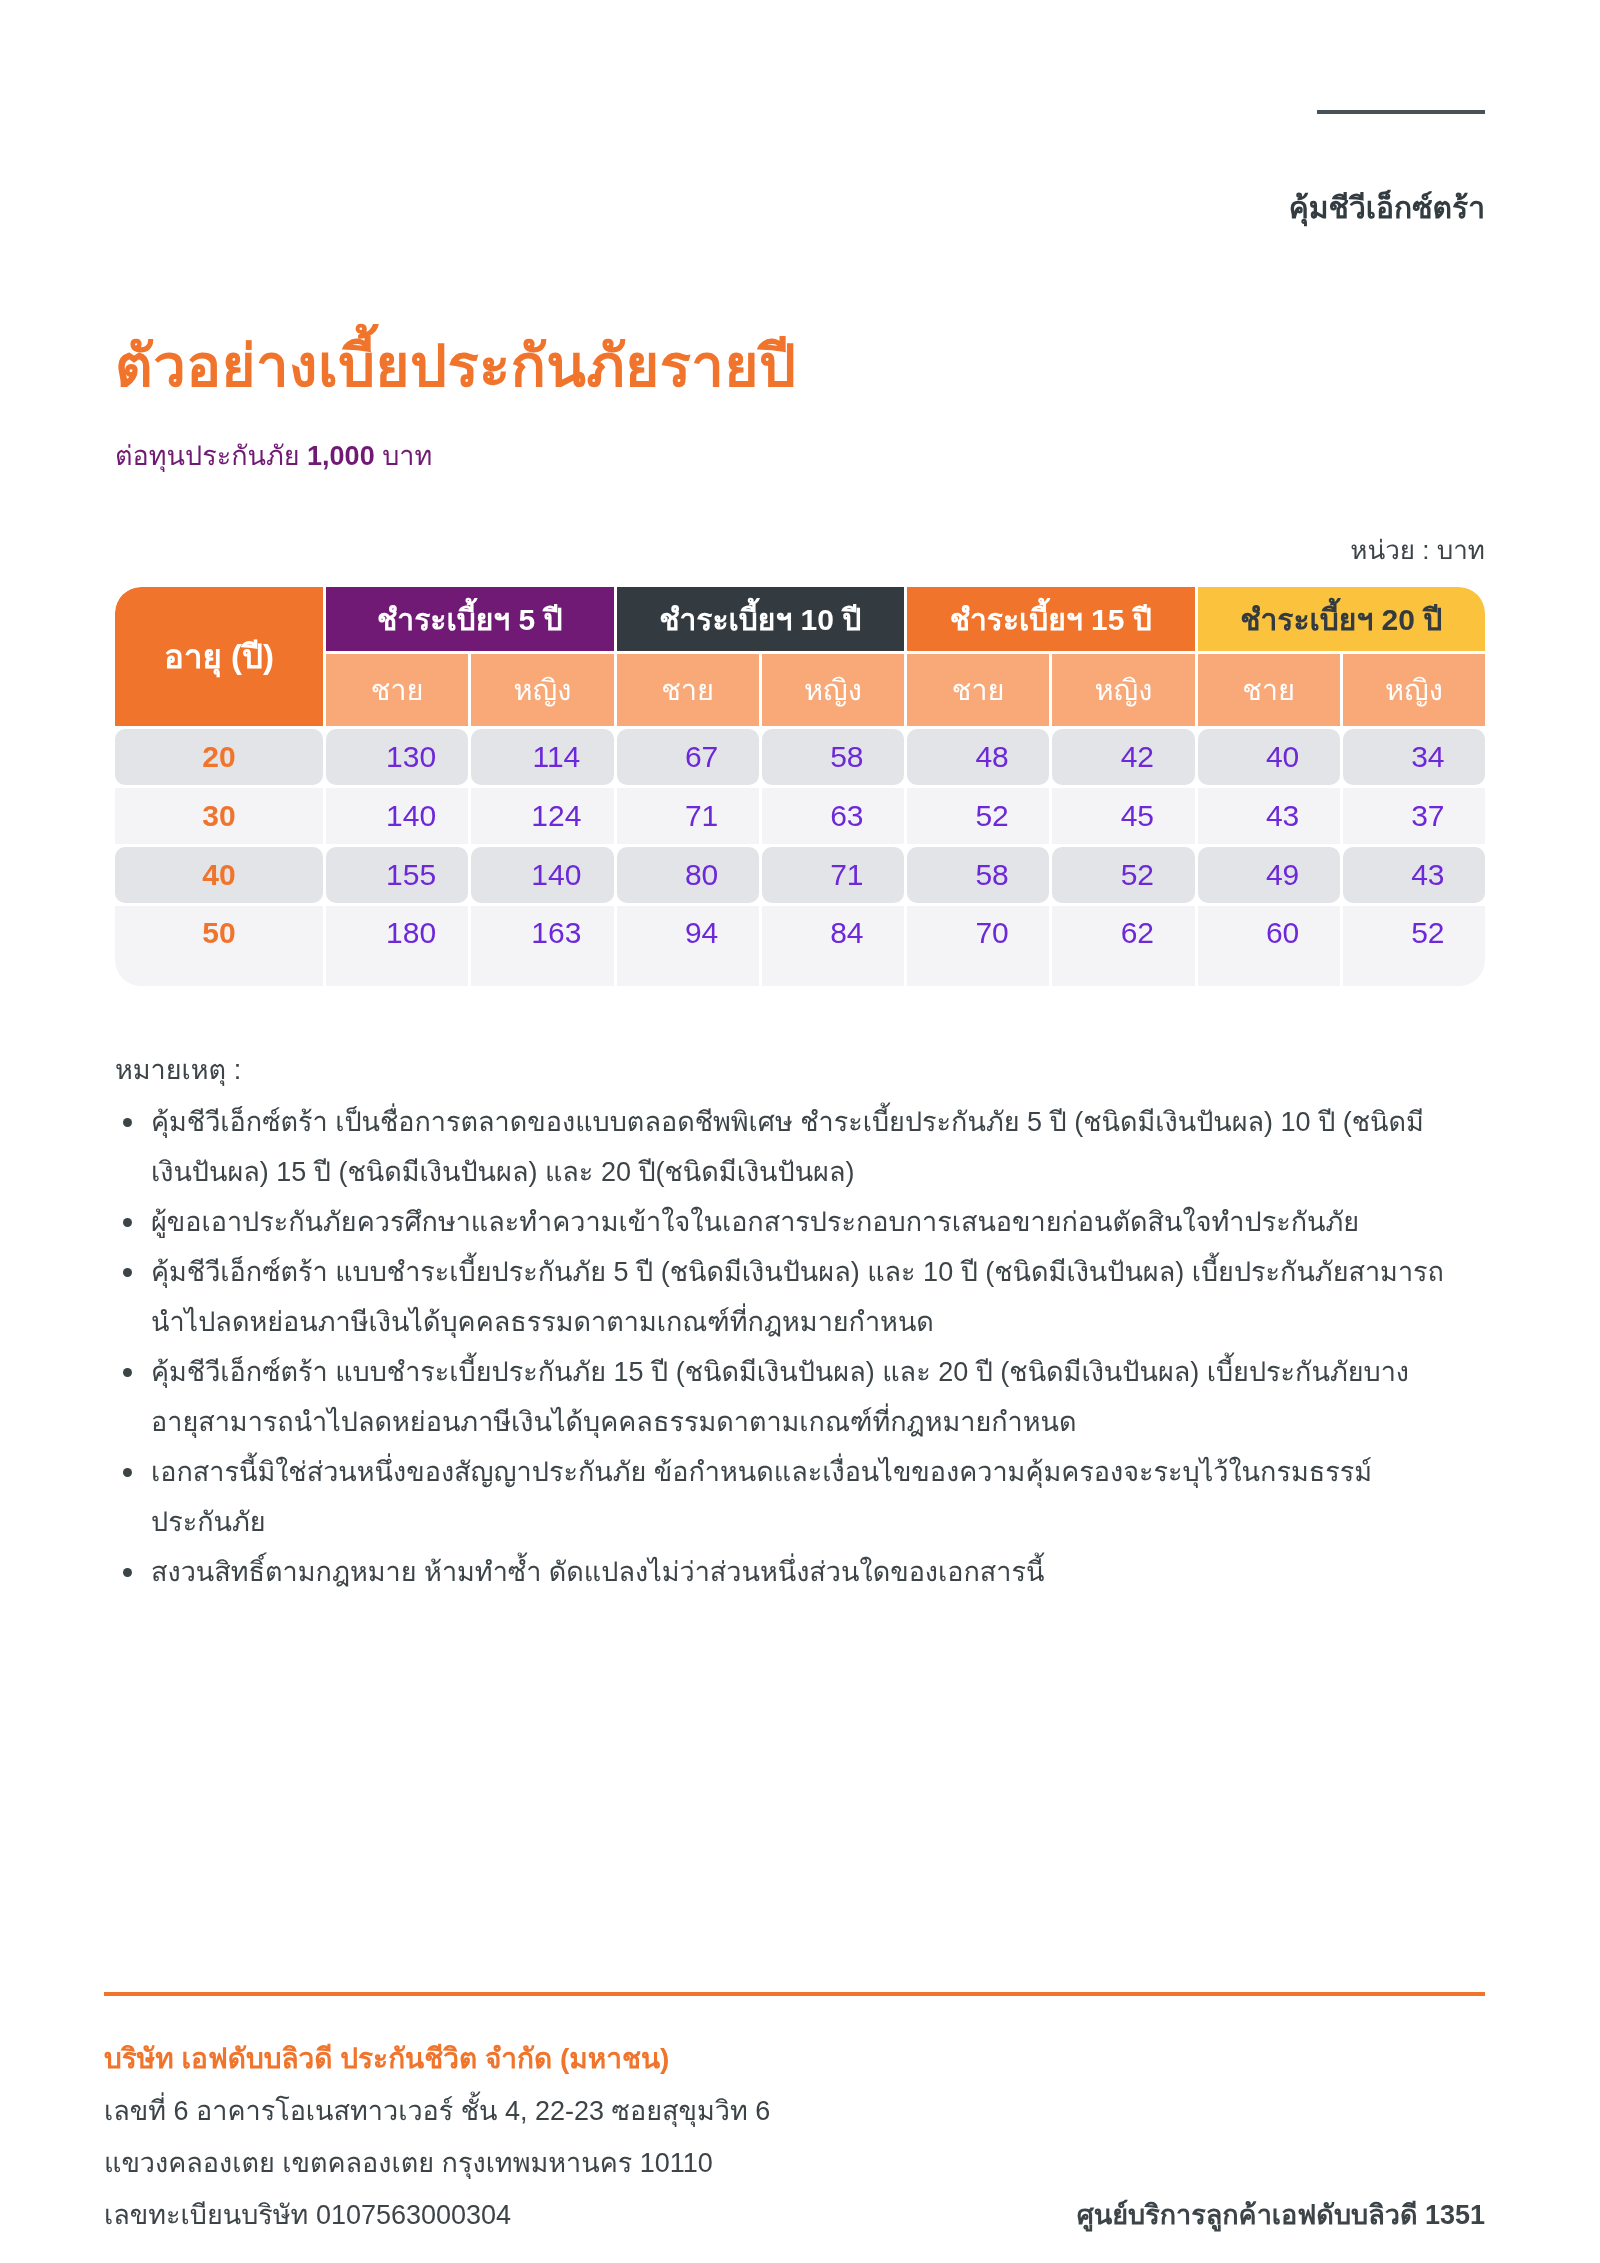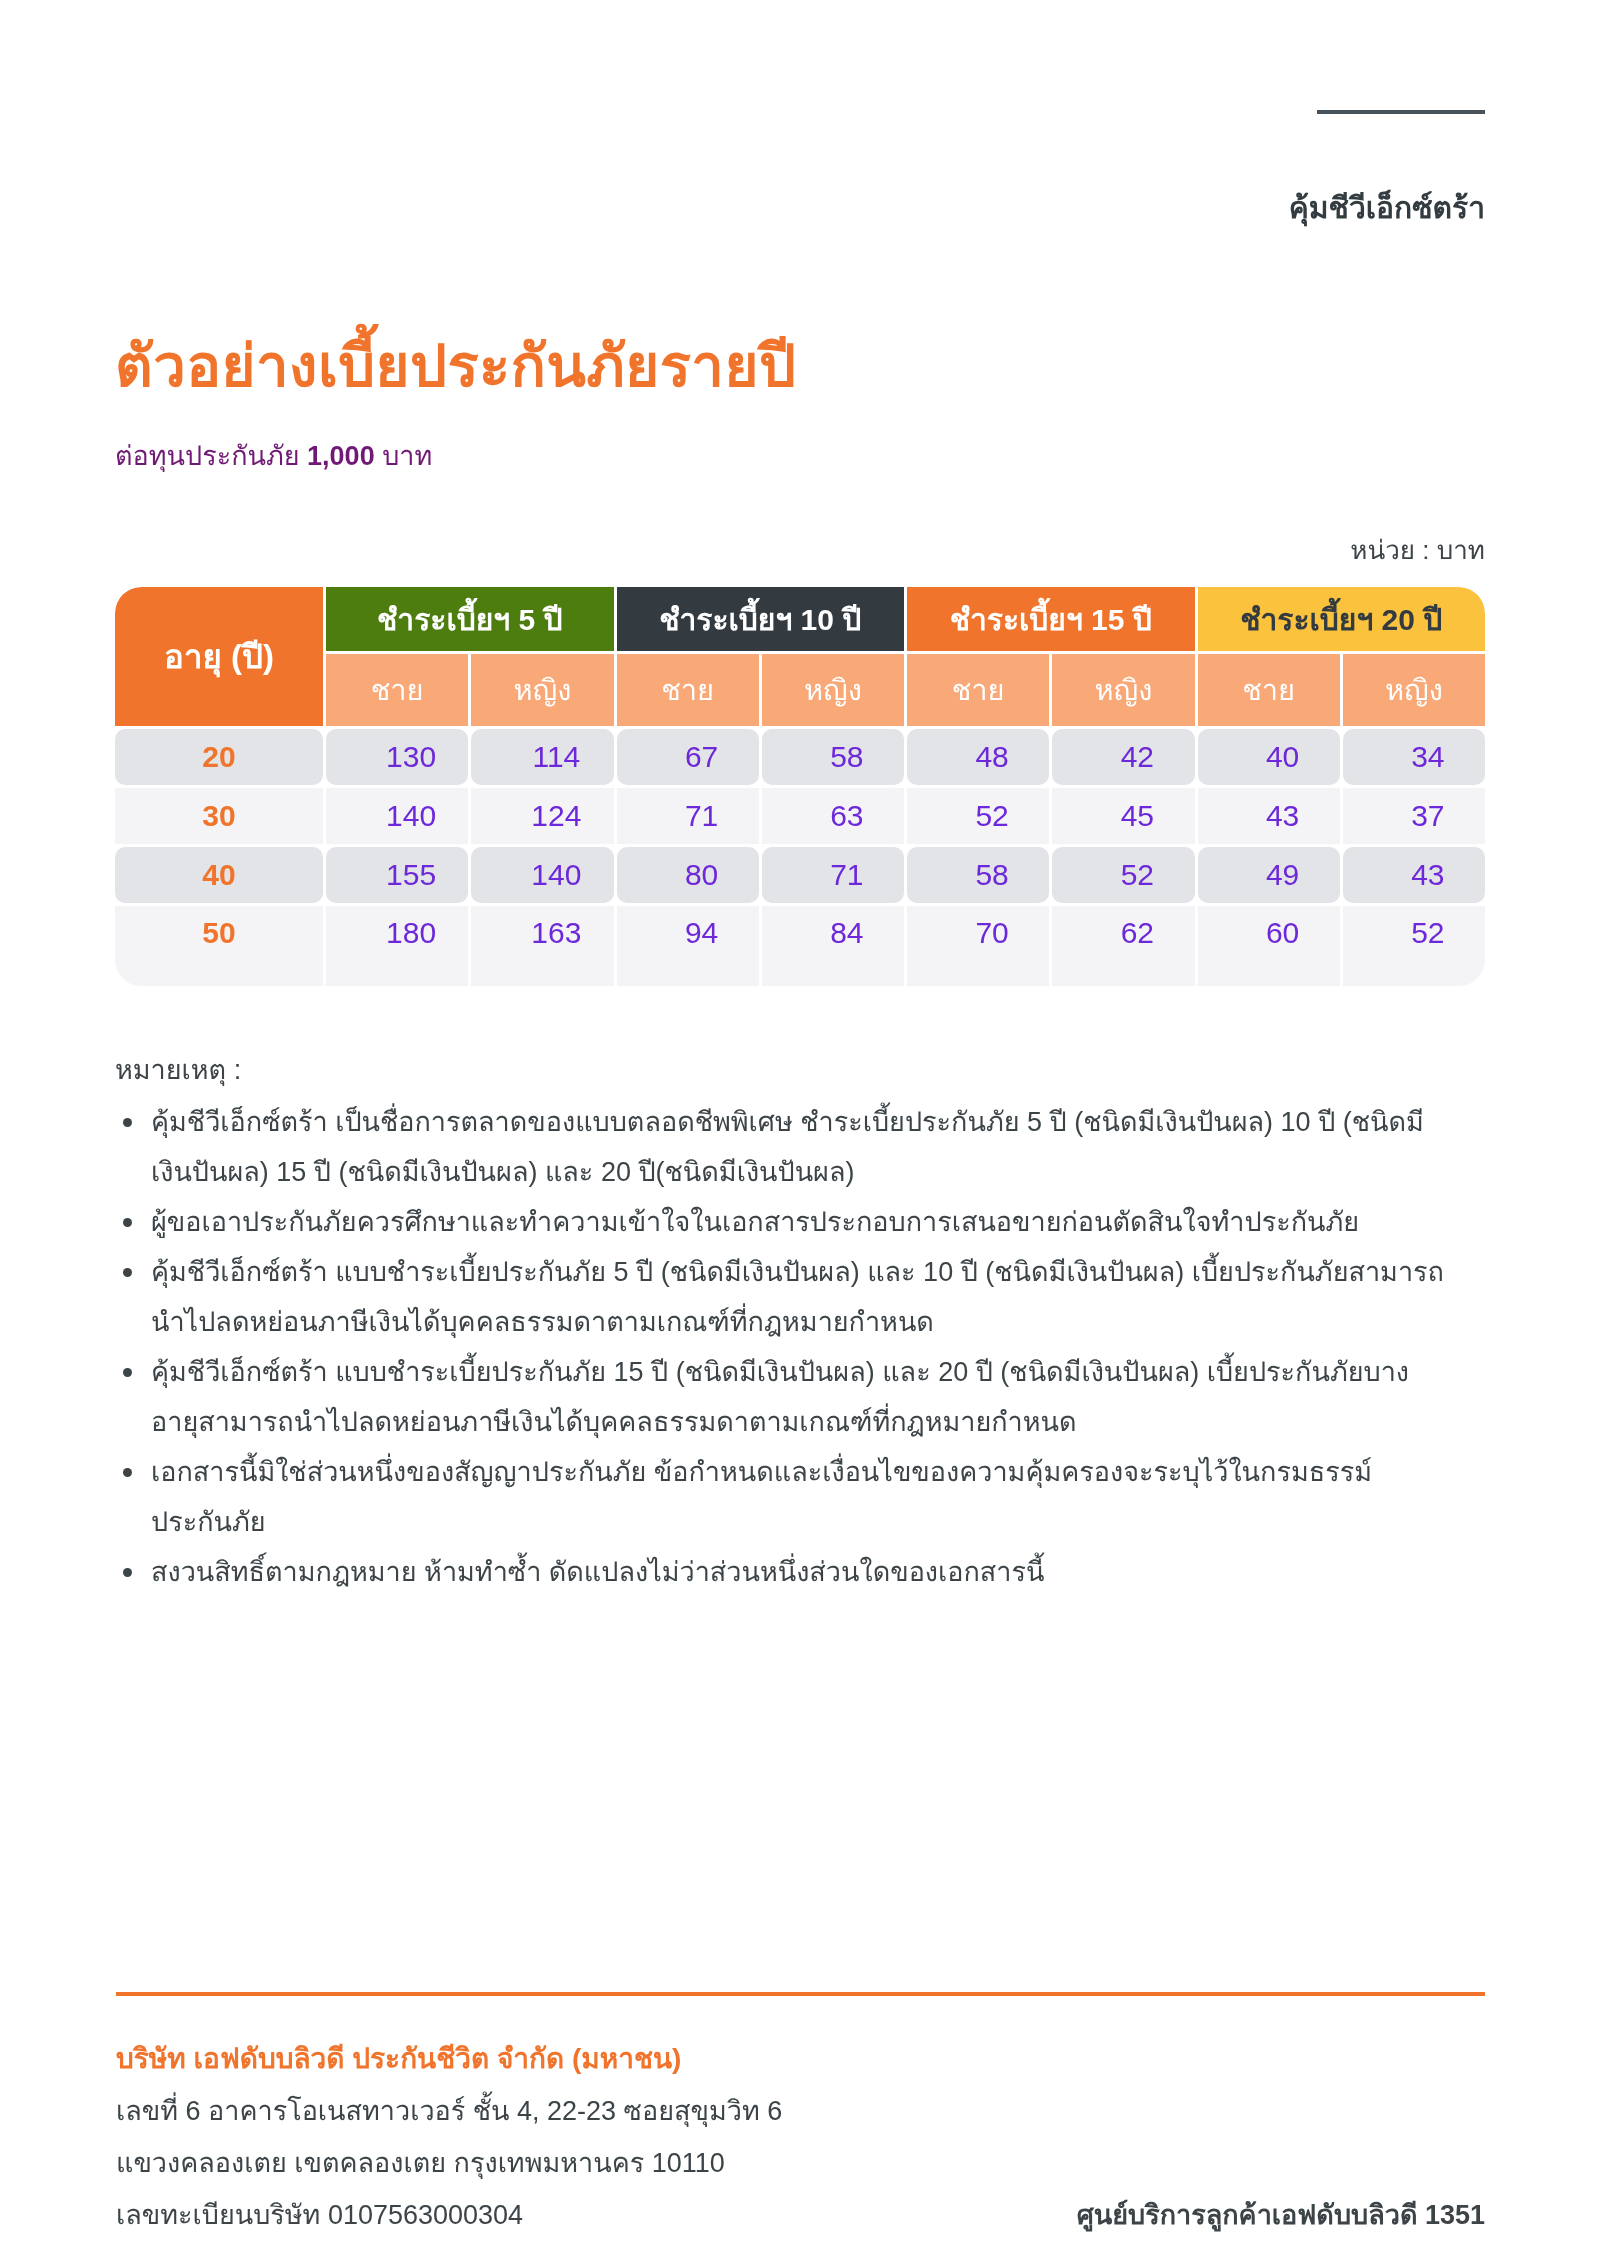--- a/index.html
+++ b/index.html
@@ -28,40 +28,40 @@
   
   .table-wrap { border-radius: 26px; overflow: hidden; }
   table.premium { width: calc(100% + 6px); margin: -3px; border-collapse: separate; border-spacing: 3px; table-layout: fixed; }
   table.premium col.c-age { width: 208px; }
   table.premium th, table.premium td { text-align: center; vertical-align: middle; }
   th.age-head {
     background: #F0742B; color: #ffffff; font-size: 33px; font-weight: bold;
     border-top-left-radius: 26px;
   }
   th.group { height: 64px; color: #ffffff; font-size: 30px; font-weight: bold; }
-  th.g5  { background: #4d7c0f; }
+  th.g5  { background: #701a75; }
   th.g10 { background: #333B40; }
   th.g15 { background: #F0742B; }
   th.g20 { background: #FBC33D; color: #333B40; border-top-right-radius: 26px; }
   th.sub { height: 72px; background: #F9A877; color: #ffffff; font-size: 29px; font-weight: normal; }
   td.val { height: 56px; font-size: 30px; color: #6d28d9; padding-left: 28px; }
   td.age { height: 56px; font-size: 30px; font-weight: bold; color: #F0742B; }
   tr.r-dark td { background: #E3E4E7; border-radius: 10px; }
   tr.r-light td { background: #F4F4F6; }
   tr.r-last td { height: 80px; padding-bottom: 26px; }
 
   
   .notes { margin-top: 62px; }
   .notes-heading { font-size: 27px; color: #3C4448; }
   ul.note-list { list-style: none; margin-top: 6px; }
   li.note { position: relative; padding-left: 36px; font-size: 27px; line-height: 50px; color: #3C4448; max-width: 1330px; }
   li.note .dot { position: absolute; left: 8px; top: 21px; width: 9px; height: 9px; border-radius: 50%; background: #3C4448; }
 
   
-  .footer { position: absolute; left: 116px; right: 115px; top: 1992px; }
+  .footer { position: absolute; left: 104px; right: 115px; top: 1992px; }
   .footer-rule { height: 4px; background: #F0742B; }
   .footer-company { margin-top: 40px; font-size: 28px; font-weight: bold; color: #F0742B; }
   .footer-line { margin-top: 9px; font-size: 27px; color: #3C4448; }
   .footer-bottom { display: flex; justify-content: space-between; align-items: baseline; margin-top: 9px; }
   .footer-reg { font-size: 27px; color: #3C4448; }
   .footer-hotline { font-size: 27px; font-weight: bold; color: #3C4448; }
 </style>
 </head>
 <body>
 

